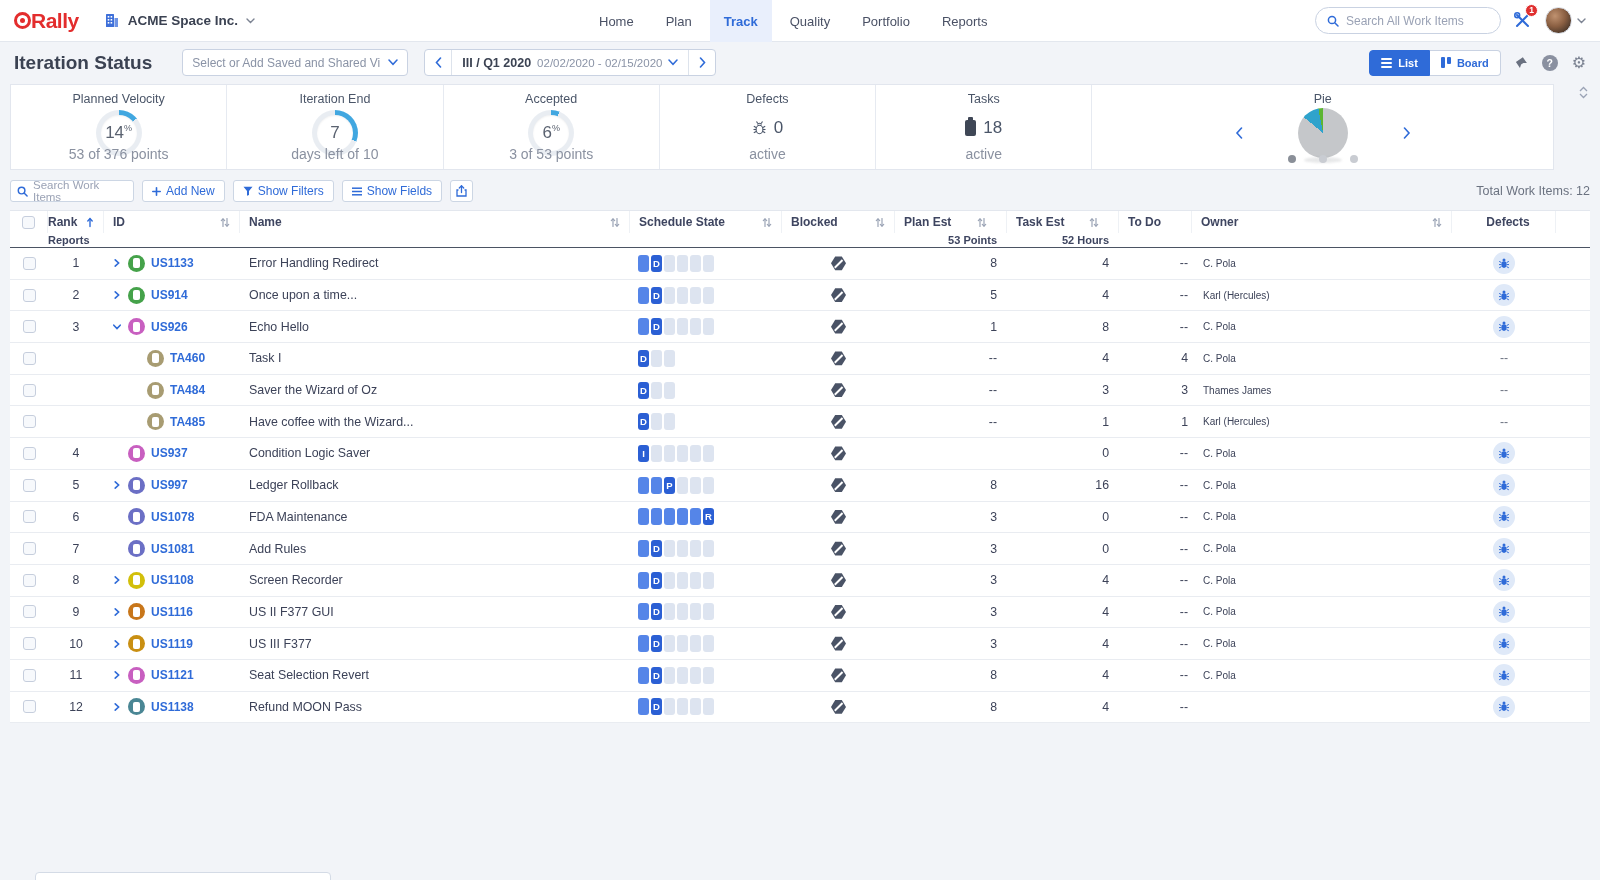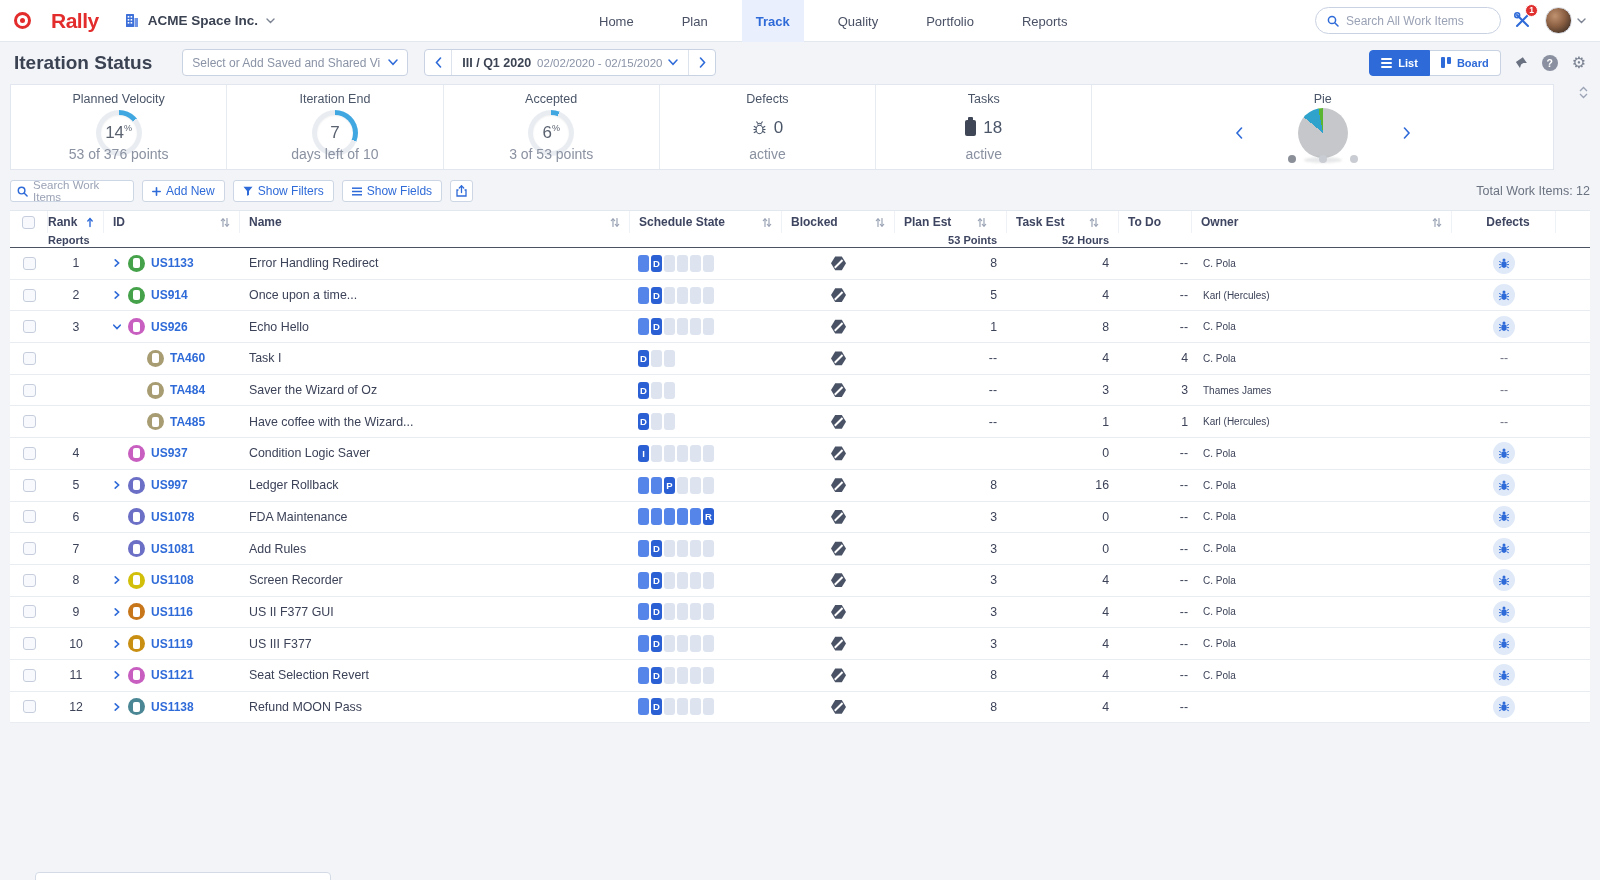--- a/index.html
+++ b/index.html
@@ -2,27 +2,27 @@
 <html><head>
 <meta charset="utf-8">
 <style>
   * { margin:0; padding:0; box-sizing:border-box; }
   html,body { width:1600px; height:880px; overflow:hidden; }
   body { font-family:"Liberation Sans", sans-serif; background:#f2f4f8; color:#3c4258; position:relative; }
   svg { display:block; }
 
   
   .topbar { height:42px; background:#fff; border-bottom:1px solid #e3e7ee; display:flex; align-items:center; padding:0 14px; position:relative; }
-  .brand { display:flex; align-items:center; gap:20px; }
+  .brand { display:flex; align-items:center; gap:0; }
   .logo-ring { width:17px; height:17px; border:3px solid #e32d2d; border-radius:50%; position:relative; }
   .logo-ring::after { content:""; position:absolute; left:3px; top:3px; width:5px; height:5px; background:#e32d2d; border-radius:50%; }
   .logo-text { font-size:21px; font-weight:800; color:#e32d2d; letter-spacing:-0.5px; }
   .ws-group { display:flex; align-items:center; gap:8px; margin-left:24px; }
   .ws-name { font-size:13.5px; font-weight:700; color:#3b4252; }
-  .mainnav { display:flex; align-items:center; gap:20px; position:absolute; left:585px; top:0; height:42px; }
+  .mainnav { display:flex; align-items:center; gap:4px; position:absolute; left:585px; top:0; height:42px; }
   .nav-item { font-size:13px; color:#4a5165; padding:0 14px; height:42px; display:flex; align-items:center; cursor:pointer; }
   .nav-item.active { color:#2f6bd8; background:#e9effc; font-weight:600; }
   .top-right { margin-left:auto; display:flex; align-items:center; gap:12px; }
   .searchpill { width:186px; height:27px; border:1px solid #c9d2e2; border-radius:14px; background:#fff; display:flex; align-items:center; gap:7px; padding:0 11px; }
   .searchpill .ph, .tool-search .ph { font-size:12px; color:#9aa2b5; }
   .wrench-wrap { position:relative; }
   .badge { position:absolute; top:-7px; right:-5px; min-width:13px; height:13px; background:#e03030; color:#fff; font-size:8.5px; font-weight:700; border-radius:7px; display:flex; align-items:center; justify-content:center; border:1.5px solid #fff; }
   .avatar { width:27px; height:27px; border-radius:50%; background:radial-gradient(circle at 36% 32%, #c09270 0%, #8a5f42 45%, #4a372a 80%, #2c241e 100%); border:1px solid #d8dde6; }
 
   

